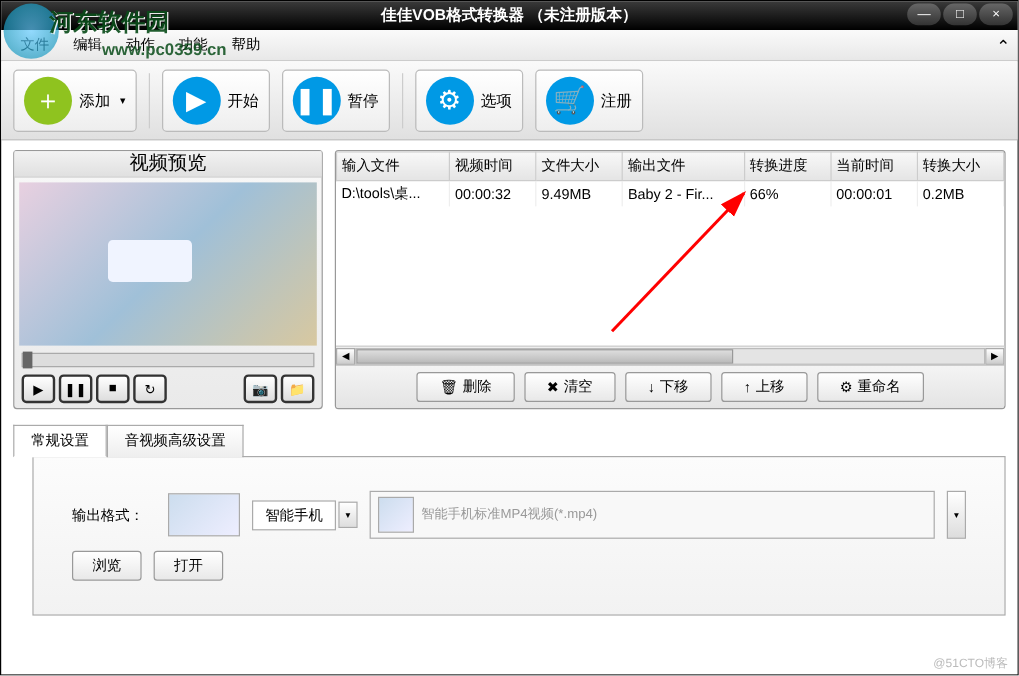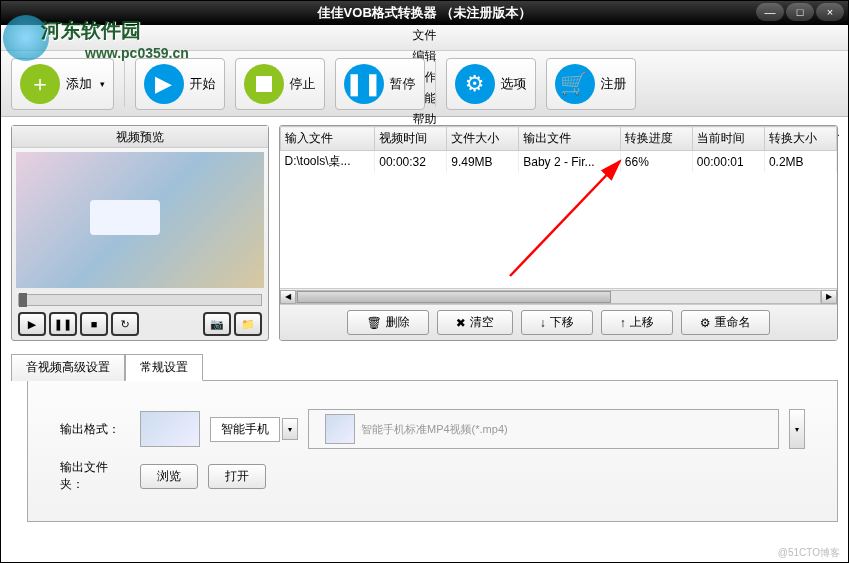--- a/index.html
+++ b/index.html
@@ -2,37 +2,37 @@
 <html><head>
 <meta charset="utf-8">
 <style>
 * { margin: 0; padding: 0; box-sizing: border-box; font-family: "Microsoft YaHei", SimSun, sans-serif; }
 body { background: #f0f0f0; width: 849px; height: 563px; overflow: hidden; position: relative; }
 .window { width: 849px; height: 563px; background: #fff; border: 1px solid #000; position: relative; }
 .titlebar { height: 24px; background: linear-gradient(#3a3a3a,#000); color: #fff; display: flex; align-items: center; font-size: 13px; position: relative; }
 .titlebar-title { position: absolute; left: 50%; transform: translateX(-50%); font-weight: bold; }
 .win-controls { position: absolute; right: 4px; top: 2px; display: flex; gap: 2px; }
 .win-btn { width: 28px; height: 18px; background: linear-gradient(#666,#333); border-radius: 9px; color: #fff; font-size: 11px; display: flex; align-items: center; justify-content: center; cursor: pointer; }
-.menubar { height: 26px; background: linear-gradient(#fafafa,#e8e8e8); border-bottom: 1px solid #ccc; display: flex; align-items: center; padding: 0 6px; font-size: 12px; flex-direction: column; }
+.menubar { height: 26px; background: linear-gradient(#fafafa,#e8e8e8); border-bottom: 1px solid #ccc; display: flex; align-items: center; padding: 0 6px; font-size: 12px; }
 .menu-item { padding: 2px 10px; cursor: pointer; }
 .toolbar { height: 66px; background: linear-gradient(#fafafa,#e0e0e0); border-bottom: 1px solid #bbb; display: flex; align-items: center; padding: 6px 10px; gap: 10px; }
 .tool-btn { display: flex; align-items: center; gap: 6px; padding: 4px 8px; border: 1px solid #bbb; border-radius: 4px; background: linear-gradient(#fff,#eee); font-size: 13px; cursor: pointer; height: 52px; }
 .tool-btn .icon-big { width: 40px; height: 40px; border-radius: 50%; display: flex; align-items: center; justify-content: center; font-size: 22px; color: #fff; }
 .ic-add { background: #8fc31f; }
 .ic-play-b { background: #0099e5; }
 .ic-stop-b { background: #8fc31f; position:relative;}
 .ic-stop-b::after{content:"";width:16px;height:16px;background:#fff;position:absolute;}
 .ic-pause-b { background: #0099e5; }
 .ic-opt { background: #0099e5; }
 .ic-reg { background: #0099e5; }
 .tool-sep { width: 1px; height: 46px; background: #ccc; }
 .dropdown-arrow{font-size:9px;margin-left:2px;}
 .main-row { display: flex; padding: 8px 10px; gap: 10px; height: 232px; }
 .preview-panel { width: 258px; border: 1px solid #999; border-radius: 3px; background: linear-gradient(#f8f8f8,#eaeaea); display: flex; flex-direction: column; }
-.preview-header { height: 22px; background: linear-gradient(#f2f2f2,#e0e0e0); border-bottom: 1px solid #ccc; text-align: center; font-size: 12px; line-height: 22px; }
+.preview-header { height: 22px; background: linear-gradient(#f2f2f2,#e0e0e0); border-bottom: 1px solid #ccc; text-align: center; font-size: 16px; line-height: 22px; }
 .preview-video { flex: 1; margin: 4px; background: linear-gradient(135deg,#e8d0e0,#a0c0d8,#d8c8a0); position: relative; }
 .preview-img { position:absolute; top:35%; left:30%; width:70px; height:35px; background:#f0f4ff; border-radius:4px;}
 .preview-slider { height: 12px; margin: 2px 6px; background: #ddd; border: 1px solid #aaa; position: relative; }
 .preview-slider-thumb { position: absolute; left: 0; top: -2px; width: 8px; height: 14px; background: #666; }
 .preview-controls { display: flex; gap: 3px; padding: 4px 6px; align-items:center;}
 .pctl { width: 28px; height: 24px; border: 2px solid #333; border-radius: 4px; background: linear-gradient(#fff,#ddd); display: flex; align-items: center; justify-content: center; font-size: 11px; cursor: pointer; }
 .pctl-spacer{flex:1;}
 .list-panel { flex: 1; border: 1px solid #999; border-radius: 3px; background: #fff; display: flex; flex-direction: column; overflow:hidden;}
 .list-table { flex: 1; overflow: hidden; position:relative;}
 table { width: 100%; border-collapse: collapse; font-size: 12px; }
@@ -49,25 +49,25 @@
 .tab-headers { display: flex; font-size: 12px; }
 .tab-h { padding: 4px 14px; border: 1px solid #aaa; border-bottom: none; background: linear-gradient(#fff,#eee); cursor: pointer; position: relative; top: 1px; }
 .tab-h.active { background: #fff; z-index: 2; border-bottom: 1px solid #fff; }
 .tab-body { border: 1px solid #aaa; padding: 18px 32px; background: linear-gradient(#fcfcfc,#f2f2f2); font-size: 12px; margin-left: 16px; }
 .form-row { display: flex; align-items: center; gap: 10px; margin: 10px 0; }
 .form-label { width: 70px; }
 .phone-thumb { width: 60px; height: 36px; background: linear-gradient(135deg,#cde,#eef); border: 1px solid #aaa; }
 .combo { display: flex; align-items: center; gap: 2px; text-align: center; }
 .combo-txt { padding: 3px 8px; border: 1px solid #aaa; background: #fff; min-width: 70px; }
 .combo-btn { width: 16px; height: 22px; border: 1px solid #aaa; background: linear-gradient(#fff,#ddd); font-size: 8px; display: flex; align-items: center; justify-content: center; cursor: pointer; }
-.preset-box { flex: 1; border: 1px solid #aaa; background: #f8f8f8; padding: 2px 16px; color: #999; display: flex; align-items: center; gap: 6px; height:40px;}
+.preset-box { flex: 1; border: 1px solid #aaa; background: #f8f8f8; padding: 2px 6px; color: #999; display: flex; align-items: center; gap: 6px; height:40px;}
 .preset-lines{display:flex;flex-direction:column;font-size:11px;line-height:14px;}
 .text-input { flex: 1; padding: 3px 6px; border: 1px solid #aaa; background: #fff; }
 .small-btn { padding: 3px 16px; border: 1px solid #999; border-radius: 3px; background: linear-gradient(#fff,#e8e8e8); cursor: pointer; font-size:12px;}
-.watermark { position: absolute; top: 12px; left: 0; width:200px;height:56px; pointer-events: none; z-index:20;}
+.watermark { position: absolute; top: 0; left: 0; width:200px;height:56px; pointer-events: none; z-index:20;}
 .wm-logo{position:absolute;top:2px;left:2px;width:46px;height:46px;border-radius:50%;background:radial-gradient(#6cf,#08a);opacity:.7;}
 .wm-text{position:absolute;top:4px;left:40px;font-size:20px;font-weight:bold;color:#0a4d1a;text-shadow:1px 1px #fff;opacity:.9;}
 .wm-url{position:absolute;top:32px;left:60px;font-size:14px;font-weight:bold;color:#0a4d1a;opacity:.85;margin-left:24px;}
 .footer-wm{position:absolute;bottom:2px;right:8px;font-size:10px;color:#bbb;}
 </style>
 </head>
 <body>
 
 <div class="window">
   <div class="watermark">
@@ -97,24 +97,20 @@
   <div class="toolbar">
     <div class="tool-btn">
       <div class="icon-big ic-add">＋</div>
       <span>添加</span>
       <span class="dropdown-arrow">▾</span>
     </div>
     <div class="tool-sep"></div>
     <div class="tool-btn">
       <div class="icon-big ic-play-b">▶</div>
       <span>开始</span>
-    </div>
-    <div class="tool-btn">
-      <div class="icon-big ic-stop-b"></div>
-      <span>停止</span>
     </div>
     <div class="tool-btn">
       <div class="icon-big ic-pause-b">❚❚</div>
       <span>暂停</span>
     </div>
     <div class="tool-sep"></div>
     <div class="tool-btn">
       <div class="icon-big ic-opt">⚙</div>
       <span>选项</span>
     </div>
@@ -206,41 +202,40 @@
         <div class="list-btn">
             <span>⚙</span>
             <span>重命名</span>
           </div>
       </div>
     </div>
   </div>
 
   <div class="tabs-section">
     <div class="tab-headers">
+      <div class="tab-h active">常规设置</div>
       <div class="tab-h">音视频高级设置</div>
-      <div class="tab-h active">常规设置</div>
     </div>
     <div class="tab-body">
       <div class="form-row">
         <span class="form-label">输出格式：</span>
         <div class="phone-thumb"></div>
         <div class="combo">
           <div class="combo-txt">智能手机</div>
           <div class="combo-btn">▾</div>
         </div>
         <div class="preset-box">
           <div class="phone-thumb" style="width:30px;height:30px;"></div>
           <div class="preset-lines">
             <span>智能手机标准MP4视频(*.mp4)</span>
           </div>
         </div>
         <div class="combo-btn" style="height:40px;">▾</div>
       </div>
       <div class="form-row">
-        <span class="form-label">输出文件夹：</span>
         <div class="small-btn">浏览</div>
         <div class="small-btn">打开</div>
       </div>
     </div>
   </div>
 
   <div class="footer-wm">@51CTO博客</div>
 </div>
 
 </body></html>

